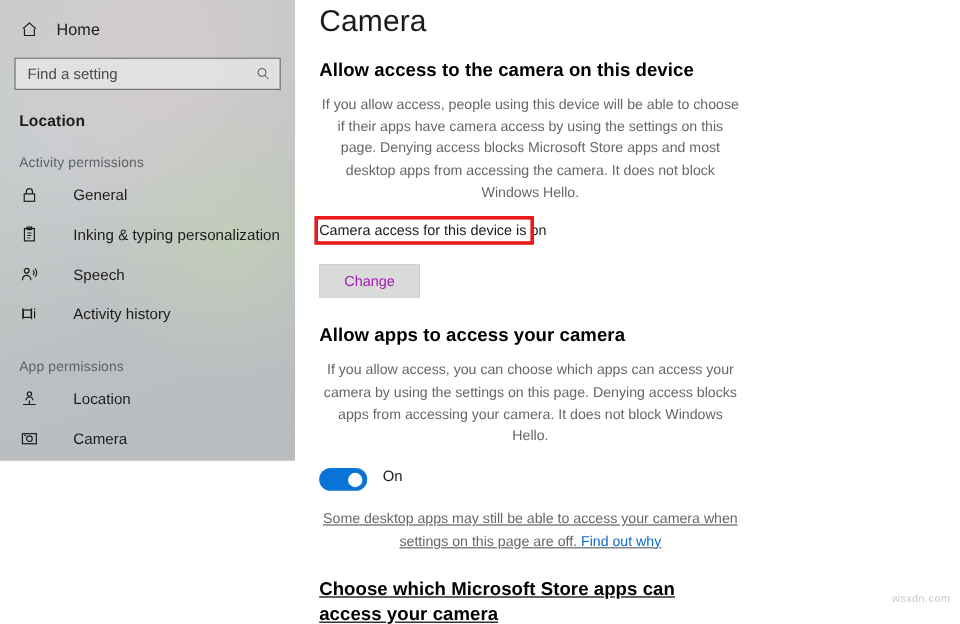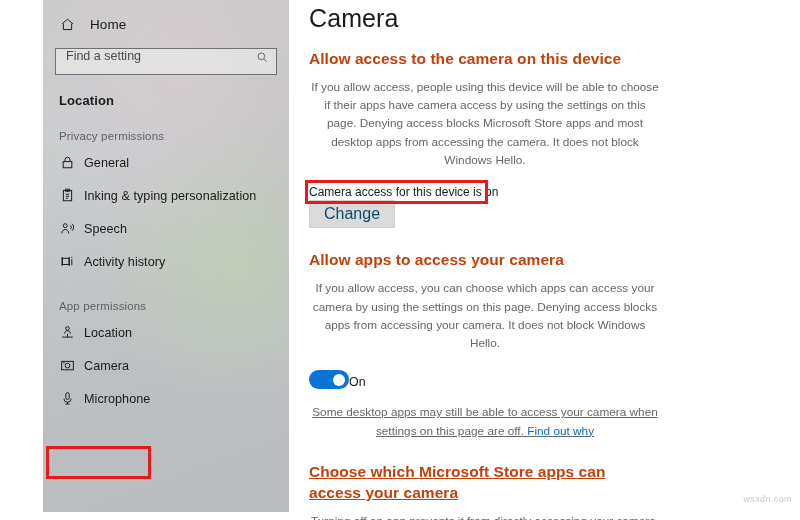--- a/index.html
+++ b/index.html
@@ -18,49 +18,48 @@
     width: 800px;
     height: 520px;
     display: flex;
     background: #ffffff;
   }
 
   
   .sidebar {
     position: relative;
     width: 246px;
-    height: 512px;
+    height: 384px;
     flex: 0 0 246px;
     background:
       radial-gradient(circle at 78% 52%, rgba(196,214,178,0.55) 0%, rgba(196,214,178,0.0) 42%),
       radial-gradient(circle at 55% 12%, rgba(226,206,214,0.45) 0%, rgba(226,206,214,0.0) 40%),
       radial-gradient(circle at 18% 30%, rgba(206,214,222,0.35) 0%, rgba(206,214,222,0.0) 45%),
       linear-gradient(160deg, #c9cbc9 0%, #c5c7c6 35%, #bcbfc2 70%, #b9bcbf 100%);
     overflow: hidden;
-    margin-left: 43px;
   }
   .home-row {
     display: flex;
     align-items: center;
     gap: 14px;
     padding: 10px 0 0 16px;
     height: 28px;
   }
   .home-label {
     font-size: 13.5px;
     color: #1b1b1b;
     letter-spacing: .1px;
   }
   .search-wrap {
     margin: 10px 12px 0 12px;
     height: 27px;
     border: 1px solid #6e7276;
     background: rgba(233,233,231,0.72);
     display: flex;
-    align-items: flex-start;
+    align-items: center;
     padding: 0 7px 0 10px;
     box-sizing: border-box;
   }
   .search-input {
     flex: 1;
     border: 0;
     outline: 0;
     background: transparent;
     font-family: "Liberation Sans", sans-serif;
     font-size: 12.5px;
@@ -81,21 +80,21 @@
     color: #5d6164;
     padding: 22px 0 0 16px;
     letter-spacing: .15px;
   }
 
   .nav-list { margin-top: 4px; }
   .nav-item {
     position: relative;
     display: flex;
     align-items: center;
-    gap: 8px;
+    gap: 28px;
     height: 33px;
     padding-left: 16px;
     box-sizing: border-box;
   }
   .nav-icon {
     width: 17px;
     height: 17px;
     flex: 0 0 17px;
     display: flex;
     align-items: center;
@@ -134,21 +133,21 @@
     font-size: 25px;
     font-weight: normal;
     color: #1b1b1b;
     margin: 0;
     padding: 4px 0 0 0;
     letter-spacing: .1px;
   }
   .sec-head {
     font-size: 15.5px;
     font-weight: bold;
-    color: #c2410c;
+    color: #000000;
     margin: 0;
     padding: 16px 0 0 0;
     letter-spacing: .05px;
     max-width: 350px;
     line-height: 1.35;
   }
   .body-text {
     font-size: 11.8px;
     color: #63676b;
     line-height: 1.55;
@@ -164,35 +163,36 @@
     font-size: 12px;
     color: #1b1b1b;
     margin-top: 16px;
   }
   .status-wrap { position: relative; display: inline-block; }
   #hl-status {
     left: -4px; top: 11px; width: 183px; height: 24px;
   }
 
   .btn {
-    margin-top: 0;
+    margin-top: 19px;
     height: 28px;
     min-width: 84px;
     padding: 0 14px;
     background: #dadada;
     border: 1px solid #cfcfcf;
     font-family: "Liberation Sans", sans-serif;
-    font-size: 16px;
-    color: #0c4a6e;
+    font-size: 12px;
+    color: #a21caf;
     cursor: default;
   }
 
   .toggle-row {
     display: flex;
-    align-items: flex-end;
+    align-items: flex-start;
+    gap: 13px;
     padding-top: 18px;
   }
   .toggle {
     width: 40px;
     height: 19px;
     border-radius: 10px;
     background: #0a73d6;
     position: relative;
     cursor: pointer;
     flex: 0 0 40px;
@@ -242,21 +242,21 @@
       <span class="nav-icon" style="width:14px;flex:0 0 14px;">
         <svg width="13" height="13" viewBox="0 0 16 16" fill="none" stroke="#4a4a4a" stroke-width="1">
           <circle cx="6.6" cy="6.6" r="4.1"></circle>
           <path d="M9.6 9.8 L13.2 13.4"></path>
         </svg>
       </span>
     </div>
 
     <div class="section-title">Location</div>
 
-    <div class="group-label">Privacy permissions</div>
+    <div class="group-label">Activity permissions</div>
     <div class="nav-list">
 
       <div class="nav-item">
         <span class="nav-icon">
           <svg width="15" height="15" viewBox="0 0 16 16" fill="none" stroke="#1b1b1b" stroke-width="1.05">
             <rect x="3.4" y="7" width="9.2" height="6.6"></rect>
             <path d="M5.3 7 V5.1 a2.7 2.7 0 0 1 5.4 0 V7"></path>
           </svg>
         </span>
         <span class="nav-label">General</span>

